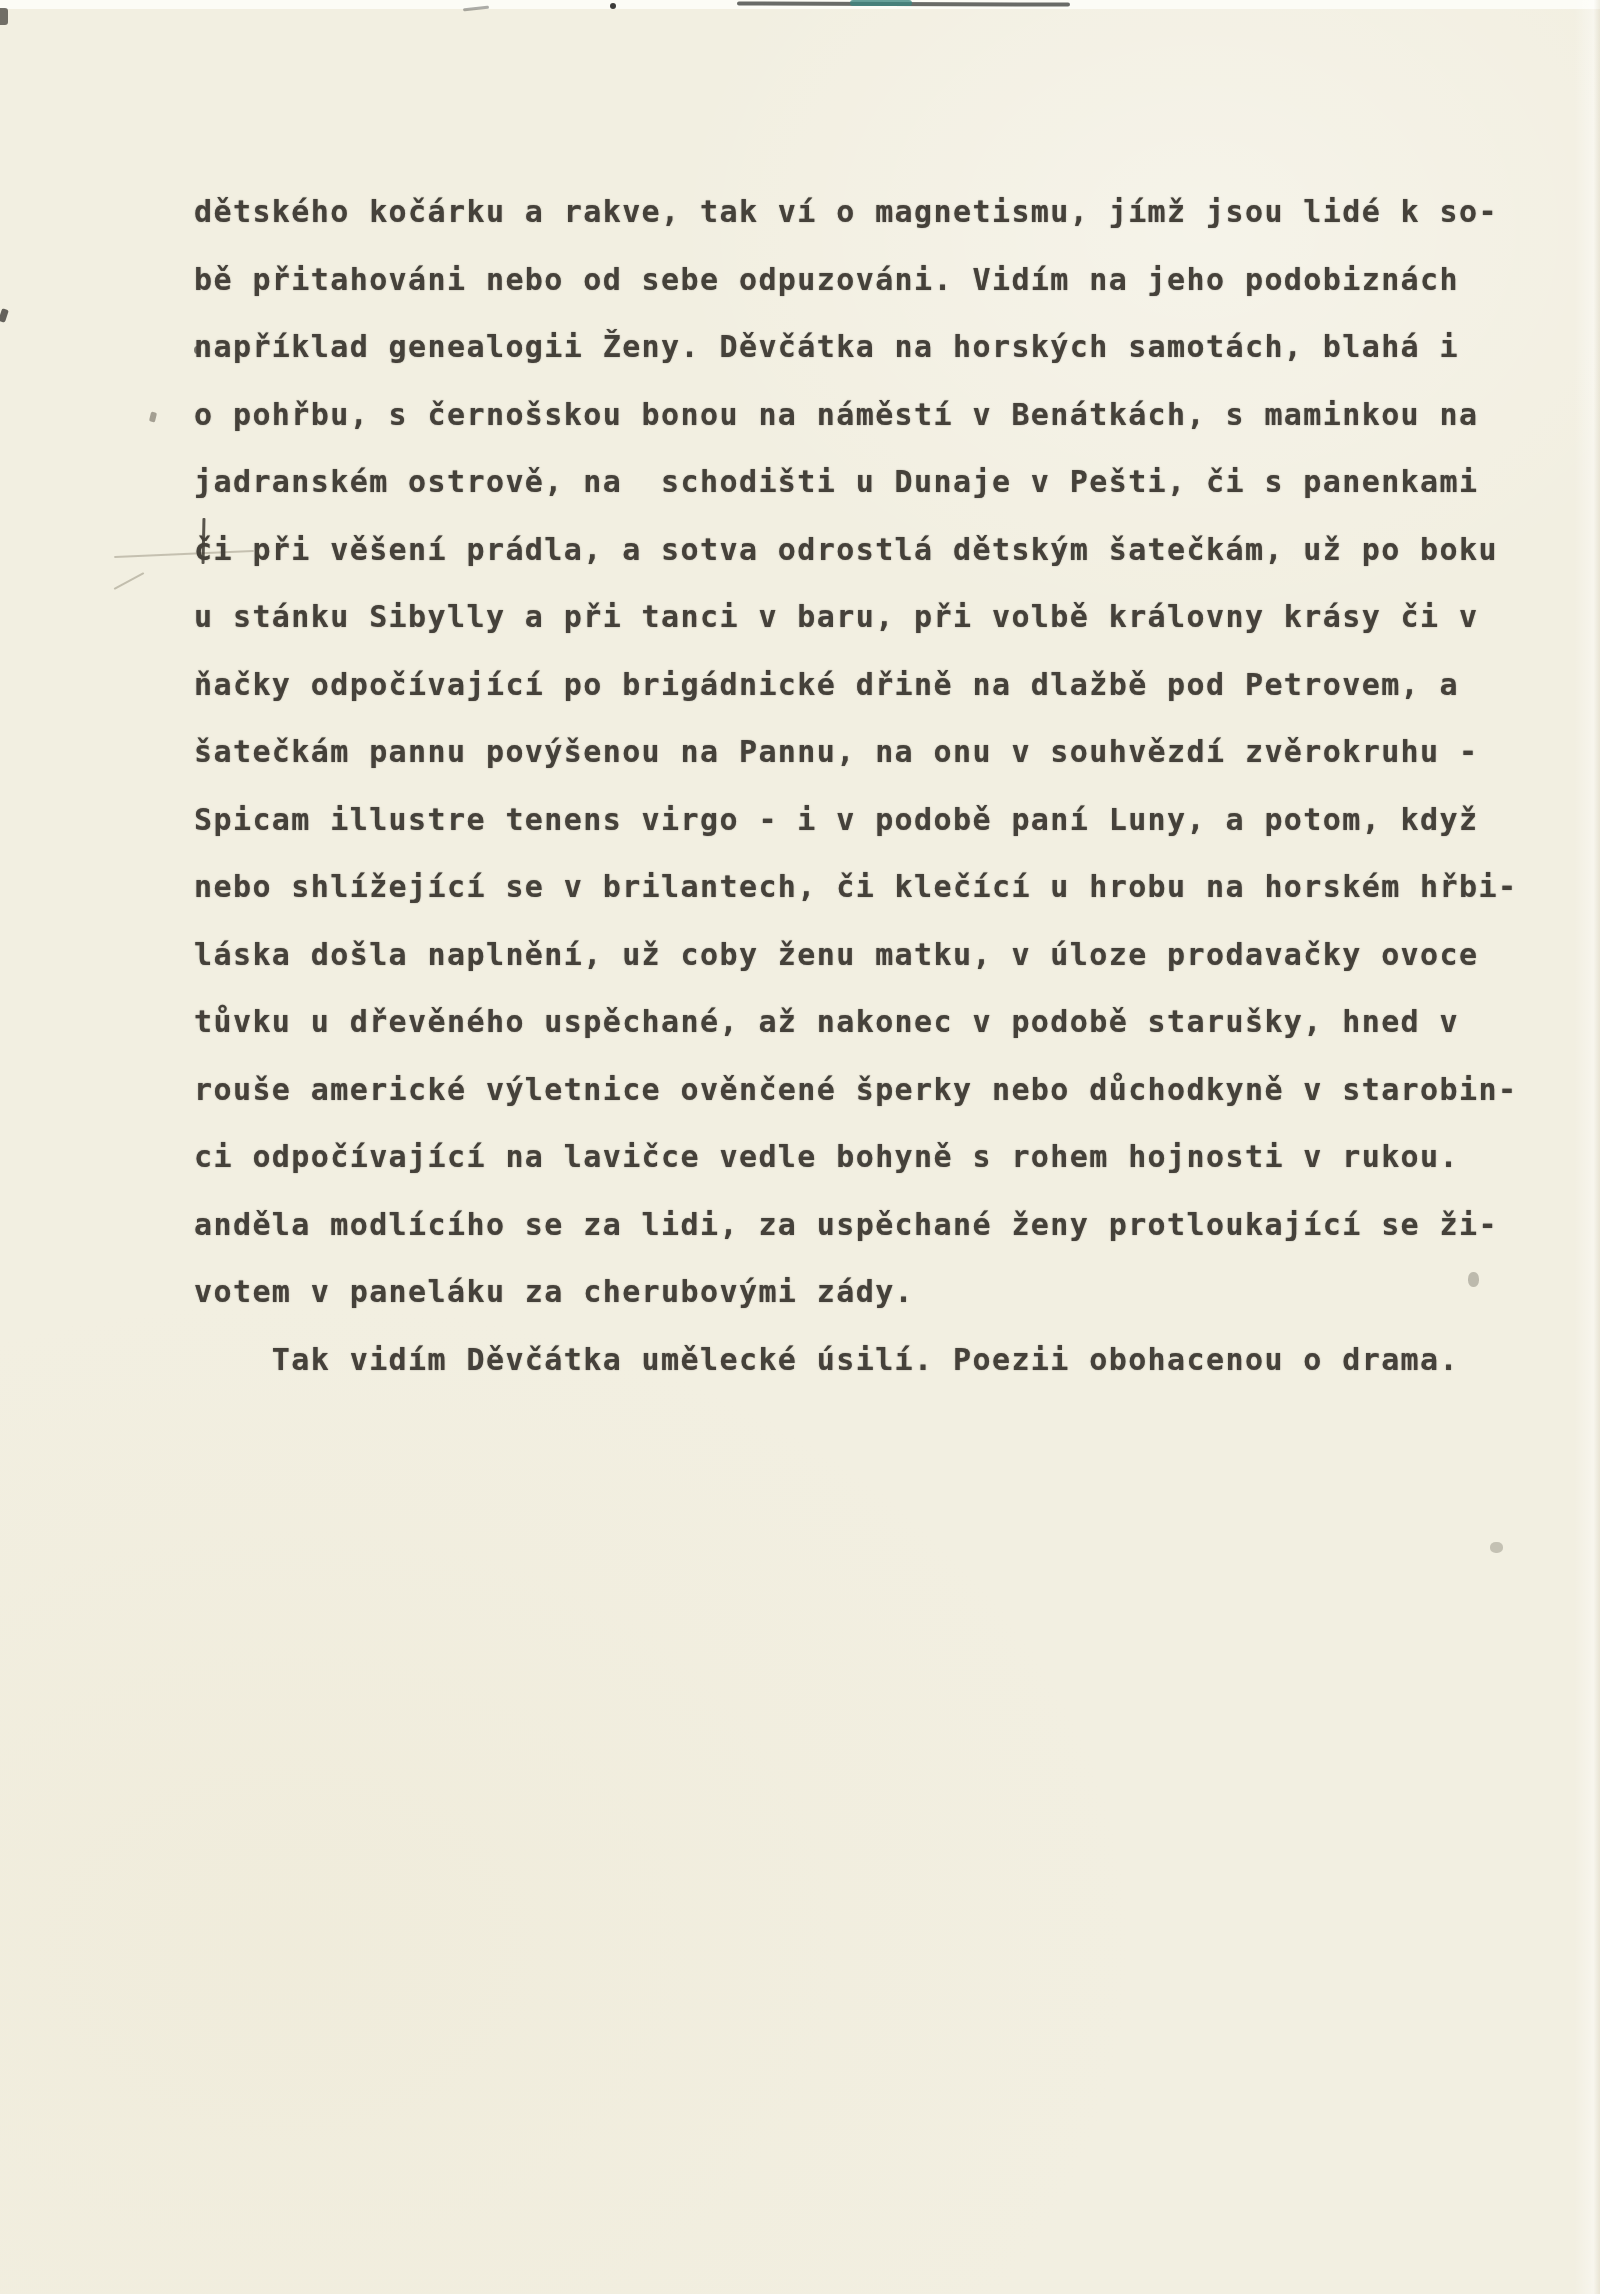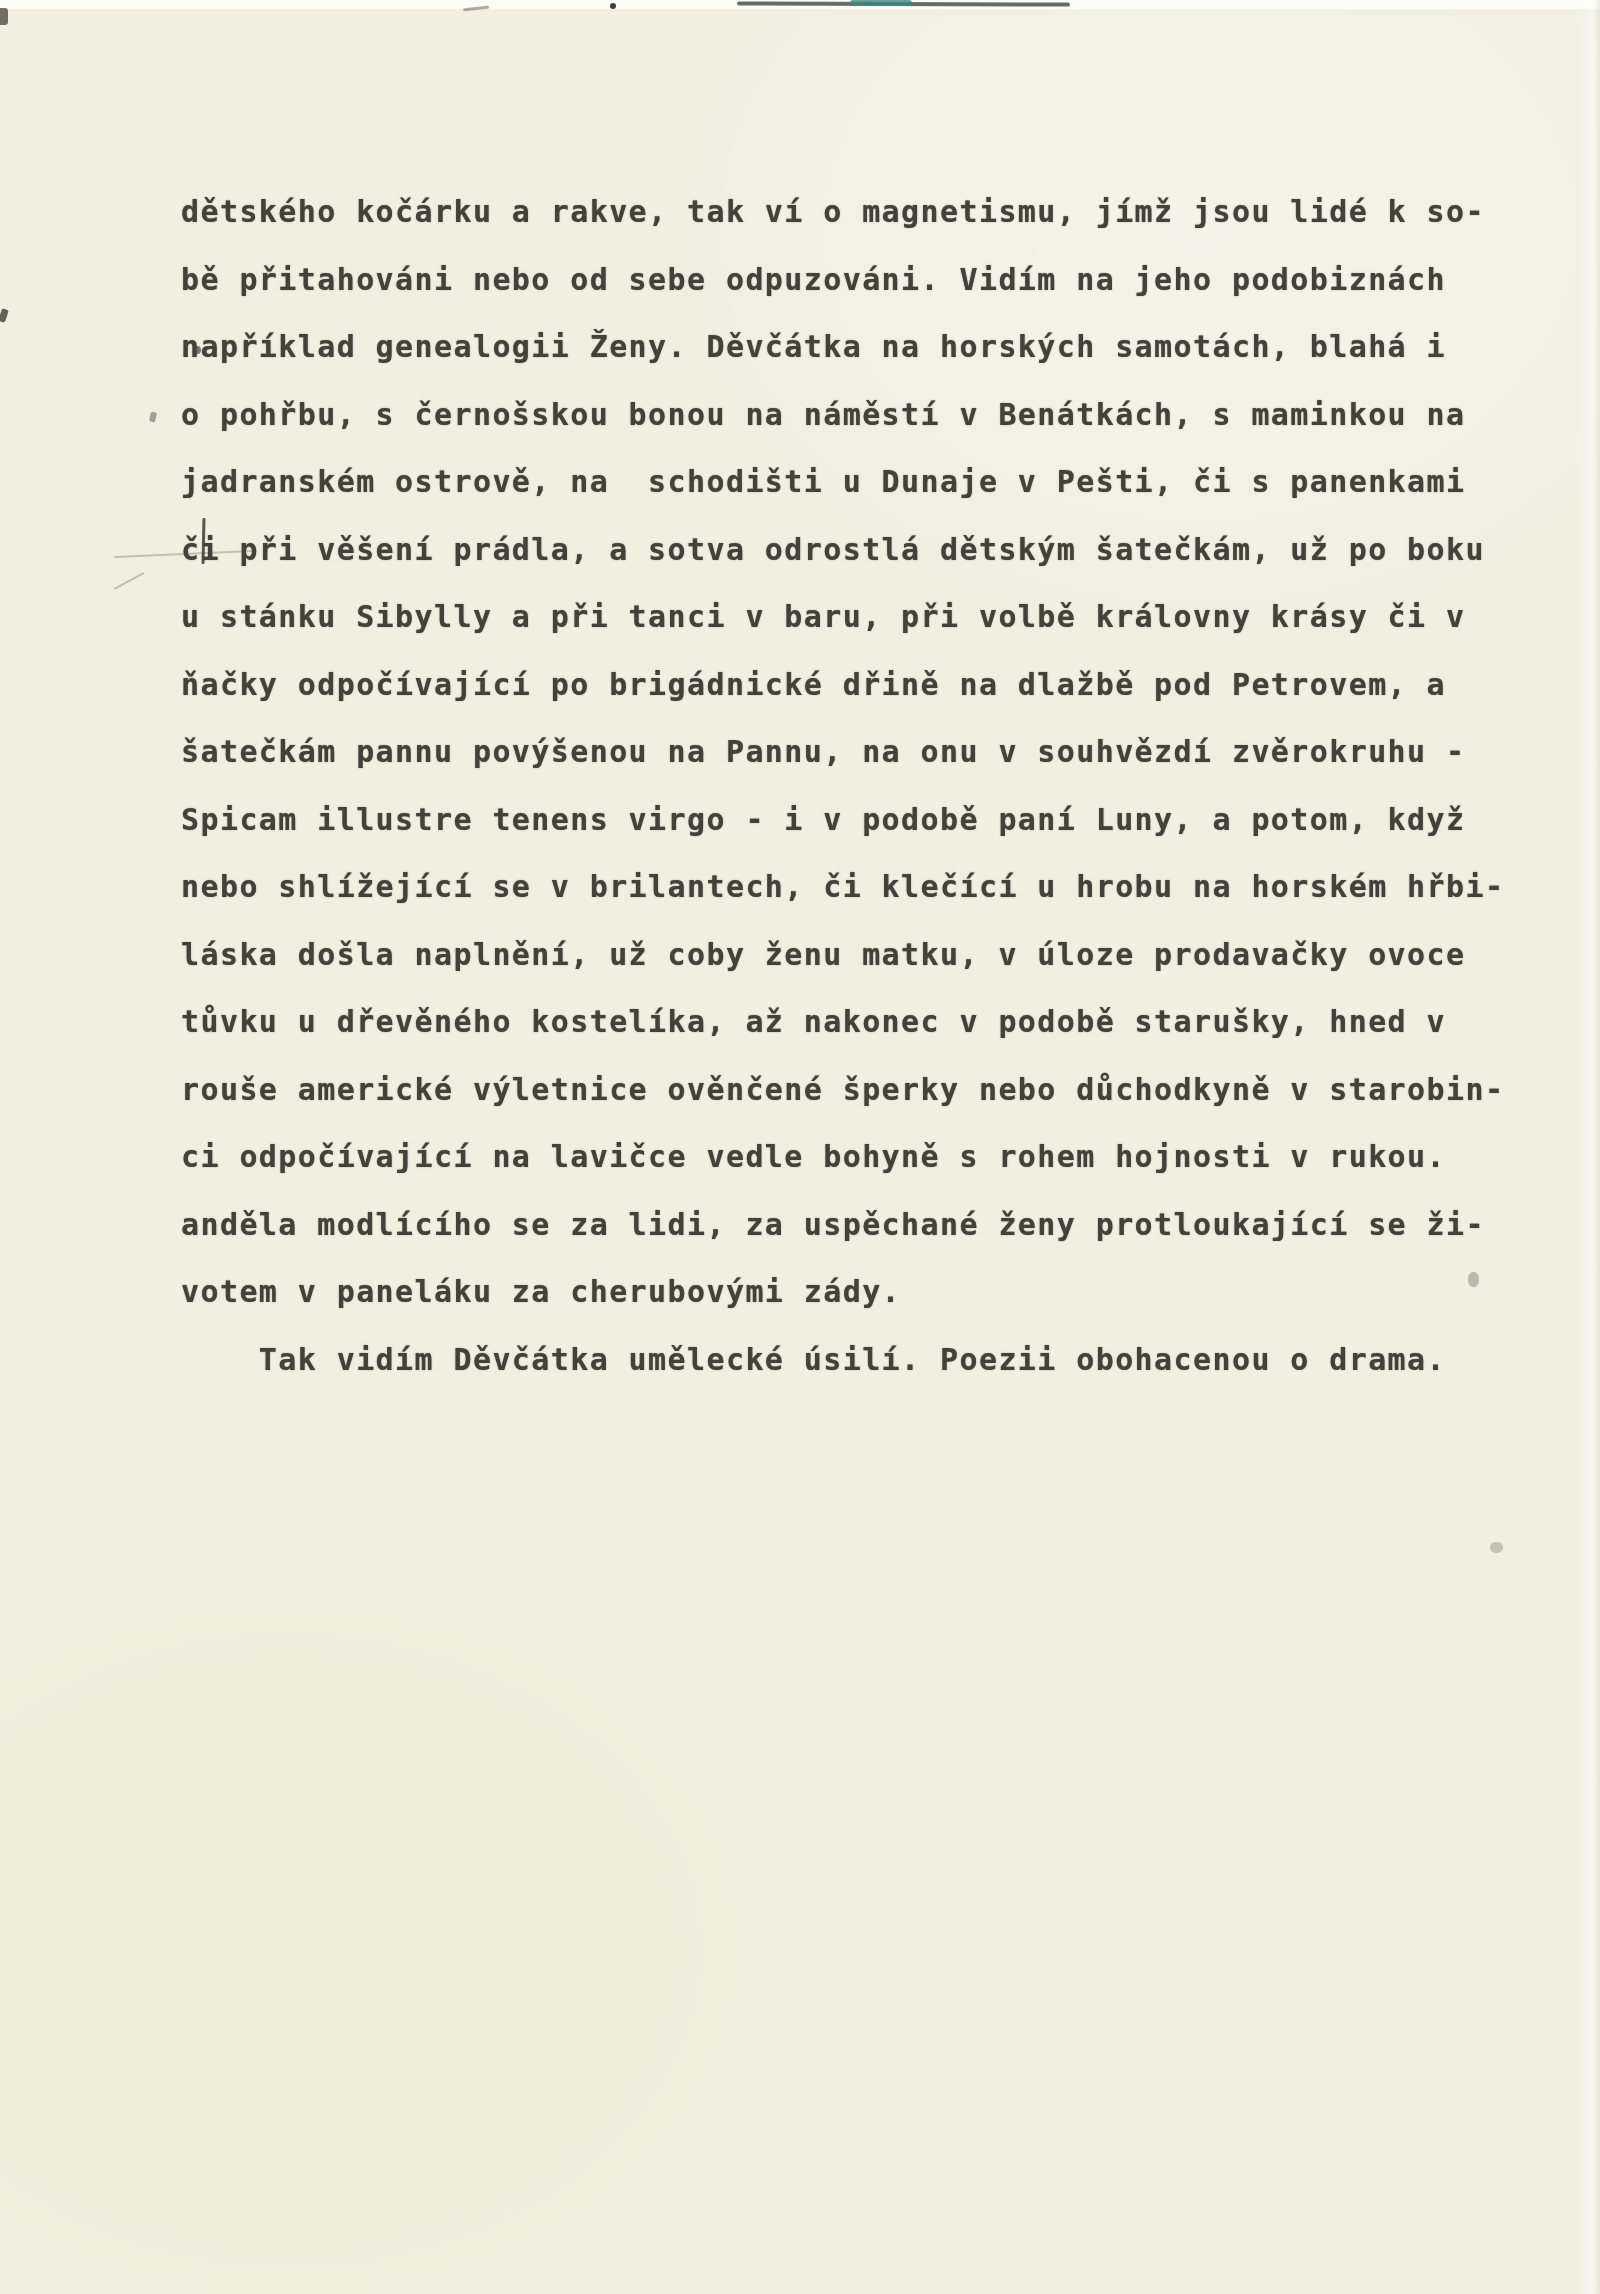--- a/index.html
+++ b/index.html
@@ -31,21 +31,21 @@
   }
   .right-edge {
     position: absolute;
     right: 0; top: 0; bottom: 0;
     width: 26px;
     background: linear-gradient(to right, rgba(255,255,255,0) 0%, rgba(255,255,255,0.40) 75%, rgba(214,208,188,0.35) 100%);
     pointer-events: none;
   }
   .text-block {
     position: absolute;
-    left: 181px;
+    left: 194px;
     top: 178px;
     width: 1395px;
   }
   .line {
     white-space: pre;
     font-size: 30px;
     line-height: 67.5px;
     letter-spacing: 1.4px;
     font-weight: bold;
     color: #45413a;
@@ -98,21 +98,21 @@
       <div class="line">například genealogii Ženy. Děvčátka na horských samotách, blahá i</div>
       <div class="line">o pohřbu, s černošskou bonou na náměstí v Benátkách, s maminkou na</div>
       <div class="line">jadranském ostrově, na  schodišti u Dunaje v Pešti, či s panenkami</div>
       <div class="line">či při věšení prádla, a sotva odrostlá dětským šatečkám, už po boku</div>
       <div class="line">u stánku Sibylly a při tanci v baru, při volbě královny krásy či v</div>
       <div class="line">ňačky odpočívající po brigádnické dřině na dlažbě pod Petrovem, a</div>
       <div class="line">šatečkám pannu povýšenou na Pannu, na onu v souhvězdí zvěrokruhu -</div>
       <div class="line">Spicam illustre tenens virgo - i v podobě paní Luny, a potom, když</div>
       <div class="line">nebo shlížející se v brilantech, či klečící u hrobu na horském hřbi-</div>
       <div class="line">láska došla naplnění, už coby ženu matku, v úloze prodavačky ovoce</div>
-      <div class="line">tůvku u dřevěného kostelíka, až nakonec v podobě starušky, hned v</div>
+      <div class="line">tůvku u dřevěného uspěchané, až nakonec v podobě starušky, hned v</div>
       <div class="line">rouše americké výletnice ověnčené šperky nebo důchodkyně v starobin-</div>
       <div class="line">ci odpočívající na lavičce vedle bohyně s rohem hojnosti v rukou.</div>
       <div class="line">anděla modlícího se za lidi, za uspěchané ženy protloukající se ži-</div>
       <div class="line">votem v paneláku za cherubovými zády.</div>
       <div class="line">    Tak vidím Děvčátka umělecké úsilí. Poezii obohacenou o drama.</div>
     </div>
 
 </div>
 
 </body></html>

